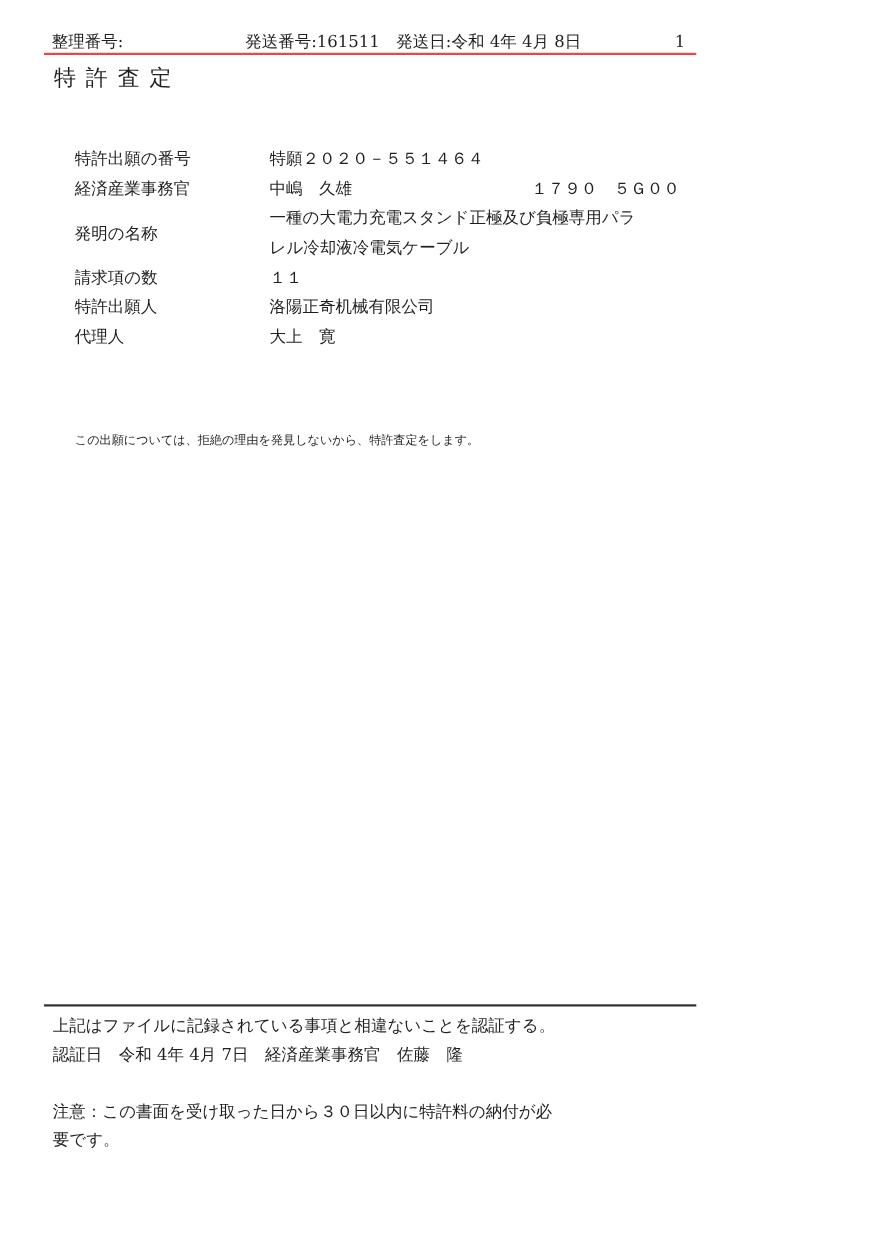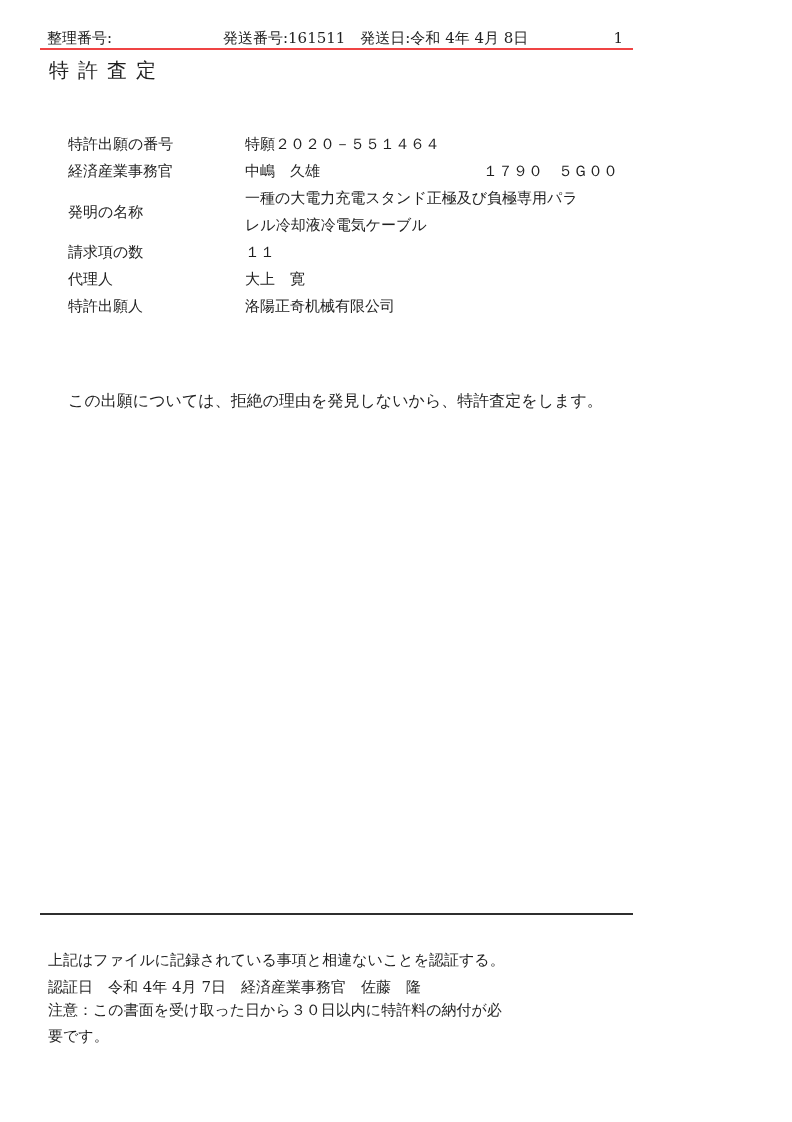--- a/index.html
+++ b/index.html
@@ -70,35 +70,35 @@
     left: 443px; top: 0;
     white-space: pre;
   }
   
   .body-text {
     position: absolute;
     left: 40px; top: 387px;
     width: 593px;
     padding-left: 28px;
     box-sizing: border-box;
-    font-size: 16px; line-height: 27px;
+    font-size: 11px; line-height: 27px;
   }
   
   .footer-rule {
     position: absolute;
     left: 40px; top: 913px;
     width: 593px; height: 0;
     border-top: 2px solid #2f2f2f;
   }
   .certification {
     position: absolute;
     left: 40px; top: 919px;
     width: 620px;
     padding-left: 8px;
-    font-size: 15px; line-height: 27px; margin-top: 28px;
+    font-size: 15px; line-height: 27px;
   }
   .cert-line { white-space: pre; }
   .notice {
     position: absolute;
     left: 40px; top: 997px;
     width: 560px;
     padding-left: 8px;
     font-size: 15px; line-height: 26px;
     white-space: pre-line;
   }
@@ -129,26 +129,26 @@
     <div class="field-row">
       <span class="field-label">発明の名称</span>
       <span class="field-value">一種の大電力充電スタンド正極及び負極専用パラ
 レル冷却液冷電気ケーブル</span>
     </div>
     <div class="field-row">
       <span class="field-label">請求項の数</span>
       <span class="field-value"> １１</span>
     </div>
     <div class="field-row">
+      <span class="field-label">特許出願人</span>
+      <span class="field-value">洛陽正奇机械有限公司</span>
+    </div>
+    <div class="field-row">
       <span class="field-label">代理人</span>
       <span class="field-value">大上　寛</span>
-    </div>
-    <div class="field-row">
-      <span class="field-label">特許出願人</span>
-      <span class="field-value">洛陽正奇机械有限公司</span>
     </div>
   </div>
 
   <div class="body-text">この出願については、拒絶の理由を発見しないから、特許査定をします。</div>
 
   <div class="footer-rule"></div>
 
   <div class="certification">
     <div class="cert-line">上記はファイルに記録されている事項と相違ないことを認証する。</div>
     <div class="cert-line">認証日　令和 4年 4月 7日　経済産業事務官　佐藤　隆</div>

